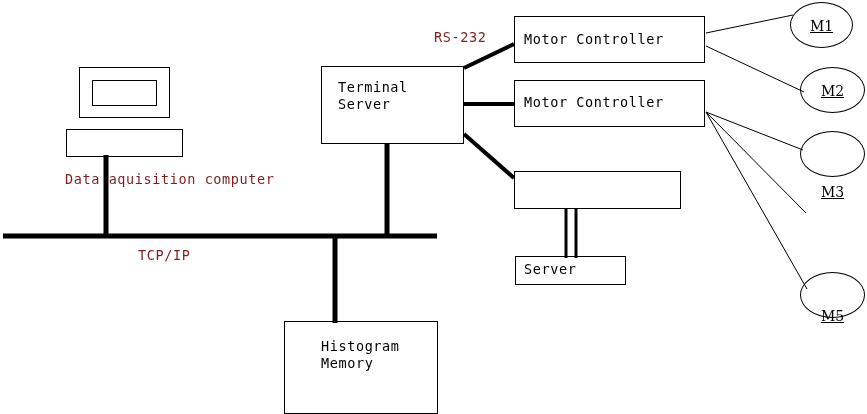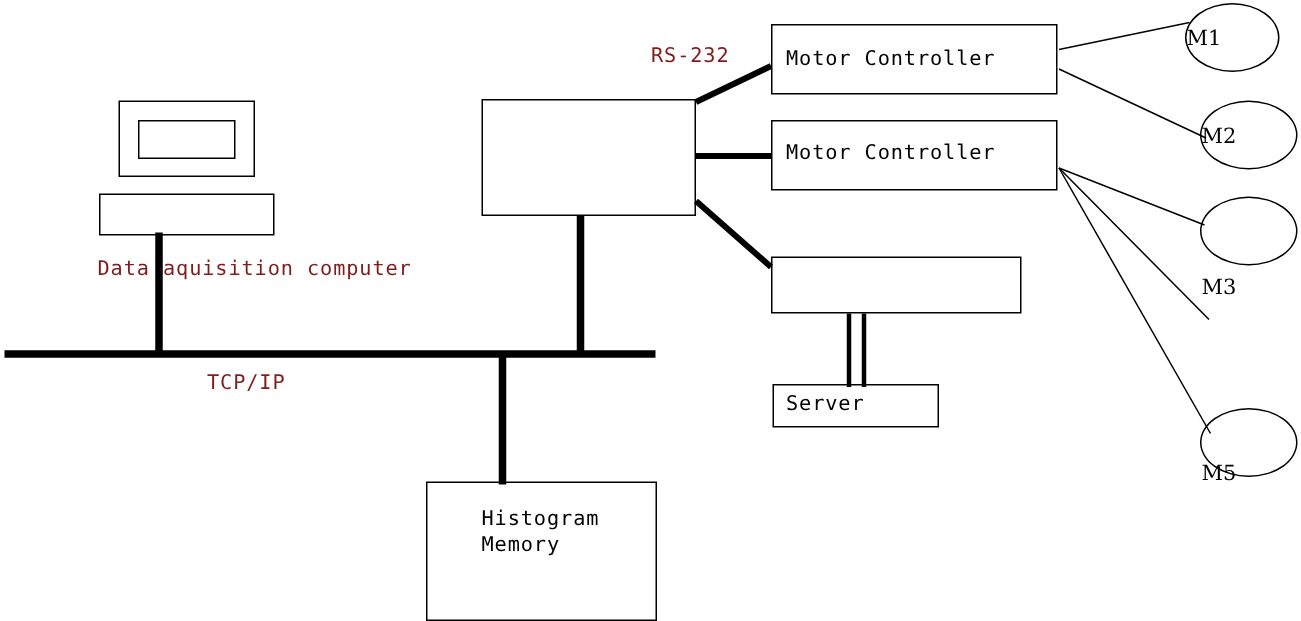--- a/index.html
+++ b/index.html
@@ -52,24 +52,26 @@
   .ellipse-node {
     position: absolute;
     box-sizing: border-box;
     border: 1px solid #000000;
     border-radius: 50%;
     background: transparent;
   }
   .ellipse-label {
     position: absolute;
     width: 100%;
+    text-align: center;
     color: #000000;
     font-family: "DejaVu Serif", "Liberation Serif", serif;
     font-size: 14px;
     line-height: 14px;
+    text-decoration: underline;
   }
   .screen-inner {
     position: absolute;
     box-sizing: border-box;
     border: 1px solid #000000;
   }
 </style>
 </head>
 <body>
 
@@ -101,20 +103,22 @@
     <line x1="706" y1="112" x2="806" y2="213" stroke="#000000" stroke-width="1"></line>
     <line x1="706" y1="112" x2="807" y2="289" stroke="#000000" stroke-width="1"></line>
   </svg>
 
   <div class="node" style="left:79px; top:67px; width:91px; height:51px;"></div>
   <div class="screen-inner" style="left:92px; top:80px; width:65px; height:26px;"></div>
   <div class="node" style="left:66px; top:129px; width:117px; height:28px;"></div>
   <div class="free-label" style="left:65px; top:171px;">Data aquisition computer</div>
 
   <div class="node" style="left:321px; top:66px; width:143px; height:78px;"></div>
+  <div class="node-label" style="left:338px; top:79px;">Terminal
+Server</div>
 
   <div class="free-label" style="left:434px; top:29px;">RS-232</div>
 
   <div class="node" style="left:514px; top:16px; width:191px; height:47px;"></div>
   <div class="node-label" style="left:524px; top:31px;">Motor Controller</div>
 
   <div class="node" style="left:514px; top:80px; width:191px; height:47px;"></div>
   <div class="node-label" style="left:524px; top:94px;">Motor Controller</div>
 
   <div class="node" style="left:514px; top:171px; width:167px; height:38px;"></div>

